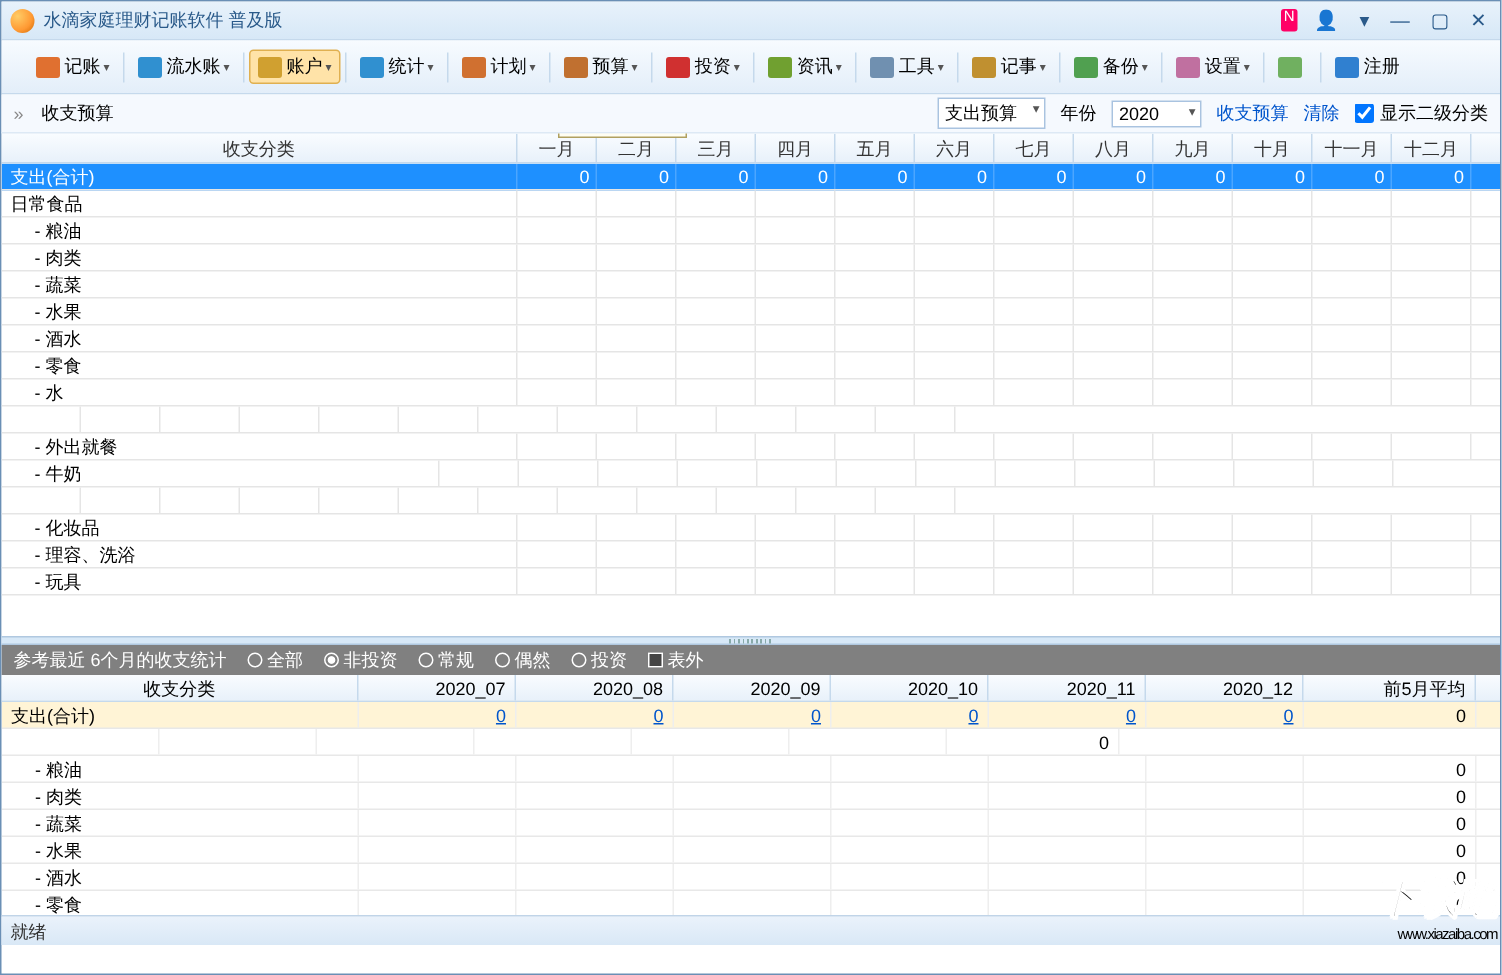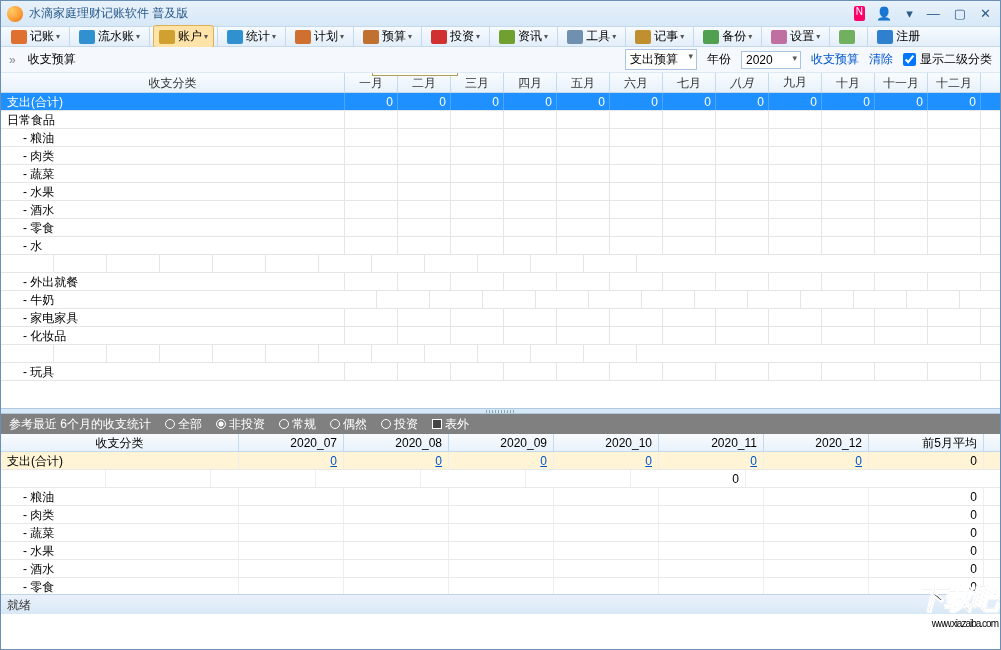--- a/index.html
+++ b/index.html
@@ -4,21 +4,21 @@
 <style>
 * { margin: 0; padding: 0; box-sizing: border-box; }
 body { font-family: "Microsoft YaHei", Tahoma, Arial, sans-serif; font-size: 12px; background: #fff; width: 1001px; height: 650px; overflow: hidden; position: relative; border: 1px solid #6a8fb5; }
 .titlebar { height: 26px; background: linear-gradient(#e8f2fb,#d7e8f7); display: flex; align-items: center; padding: 0 6px; border-bottom: 1px solid #c5d9ec; }
 .titlebar .app-icon { width: 16px; height: 16px; background: radial-gradient(circle at 30% 30%, #ffcc66, #ff9933 60%, #cc6600); border-radius: 50%; margin-right: 6px; }
 .titlebar .title { color: #2a5a8a; font-size: 12px; }
 .titlebar .win-controls { margin-left: auto; display: flex; gap: 8px; color: #2a5a8a; font-size: 13px; }
 .win-controls span { cursor: pointer; padding: 0 3px; }
 .win-controls .badge-new { background:#f06; color:#fff; border-radius:2px; font-size:10px; padding:0 2px;}
 .win-controls .badge-orange{ color:#e67700; font-weight:bold;}
-.toolbar { height: 20px; background: linear-gradient(#f7fbff,#e3eef9); display: flex; align-items: center; padding: 0 4px; border-bottom: 1px solid #c5d9ec; gap: 2px; }
+.toolbar { height: 36px; background: linear-gradient(#f7fbff,#e3eef9); display: flex; align-items: center; padding: 0 17px; border-bottom: 1px solid #c5d9ec; gap: 2px; }
 .tbtn { display: flex; align-items: center; padding: 2px 5px; border: 1px solid transparent; border-radius: 3px; cursor: pointer; white-space: nowrap; }
 .tbtn.active { background: #ffe3a8; border: 1px solid #e0b050; }
 .tbtn .ticon { width: 16px; height: 14px; margin-right: 3px; display:inline-block; }
 .tbtn .caret { margin-left: 2px; font-size: 8px; color: #555; }
 .filterbar { height: 26px; background: #f5f9fe; display: flex; align-items: center; padding: 0 8px; border-bottom: 1px solid #dde9f5; gap: 10px; font-size: 12px; position: relative; z-index: 2; }
 .filterbar .chevrons { color:#888; letter-spacing:-2px; margin-right:4px;}
 .filterbar .spacer { flex: 1; }
 .link { color: #0055cc; cursor: pointer; }
 .dropdown { border: 1px solid #a9c3e0; background: #fff; padding: 1px 18px 1px 4px; position: relative; display:inline-block; min-width:60px;}
 .dropdown::after { content:"▾"; position:absolute; right:3px; top:1px; font-size:9px; color:#555;}
@@ -177,22 +177,22 @@
   <div class="tooltip-box" id="tooltip" style="left:371px; top:-20px;">制定收支预算</div>
   <div class="grid-header" id="main-header">
       <div class="hcell" style="width: 344px;">收支分类</div>
       <div class="hcell" style="width: 53px;">一月</div>
       <div class="hcell" style="width: 53px;">二月</div>
       <div class="hcell" style="width: 53px;">三月</div>
       <div class="hcell" style="width: 53px;">四月</div>
       <div class="hcell" style="width: 53px;">五月</div>
       <div class="hcell" style="width: 53px;">六月</div>
       <div class="hcell" style="width: 53px;">七月</div>
-      <div class="hcell" style="width: 53px; font-style: italic;">八月</div>
-      <div class="hcell" style="width: 53px; font-family: Liberation Mono, monospace;">九月</div>
+      <div class="hcell" style="width: 53px;">八月</div>
+      <div class="hcell" style="width: 53px;">九月</div>
       <div class="hcell" style="width: 53px;">十月</div>
       <div class="hcell" style="width: 53px;">十一月</div>
       <div class="hcell" style="width: 53px;">十二月</div>
     </div>
   <div class="grid-body" id="main-body">
       <div class="grid-row selected">
         <div class="gcell left" style="width: 344px;">支出(合计)</div>
         <div class="gcell" style="width: 53px;">0</div>
         <div class="gcell" style="width: 53px;">0</div>
         <div class="gcell" style="width: 53px;">0</div>
@@ -349,36 +349,35 @@
         <div class="gcell" style="width: 53px;"></div>
         <div class="gcell" style="width: 53px;"></div>
         <div class="gcell" style="width: 53px;"></div>
         <div class="gcell" style="width: 53px;"></div>
         <div class="gcell" style="width: 53px;"></div>
         <div class="gcell" style="width: 53px;"></div>
         <div class="gcell" style="width: 53px;"></div>
         <div class="gcell" style="width: 53px;"></div>
       </div>
       <div class="grid-row">
-        <div class="gcell left indent" style="width: 376px;">- 牛奶</div>
-        <div class="gcell" style="width: 53px;"></div>
-        <div class="gcell" style="width: 53px;"></div>
-        <div class="gcell" style="width: 53px;"></div>
-        <div class="gcell" style="width: 53px;"></div>
-        <div class="gcell" style="width: 53px;"></div>
-        <div class="gcell" style="width: 53px;"></div>
-        <div class="gcell" style="width: 53px;"></div>
-        <div class="gcell" style="width: 53px;"></div>
-        <div class="gcell" style="width: 53px;"></div>
-        <div class="gcell" style="width: 53px;"></div>
-        <div class="gcell" style="width: 53px;"></div>
-        <div class="gcell" style="width: 53px;"></div>
-      </div>
-      <div class="grid-row">
-        <div class="gcell left indent" style="width: 344px;">- 家电家具</div>
+        <div class="gcell left indent" style="width: 292px;">- 牛奶</div>
+        <div class="gcell" style="width: 53px;"></div>
+        <div class="gcell" style="width: 53px;"></div>
+        <div class="gcell" style="width: 53px;"></div>
+        <div class="gcell" style="width: 53px;"></div>
+        <div class="gcell" style="width: 53px;"></div>
+        <div class="gcell" style="width: 53px;"></div>
+        <div class="gcell" style="width: 53px;"></div>
+        <div class="gcell" style="width: 53px;"></div>
+        <div class="gcell" style="width: 53px;"></div>
+        <div class="gcell" style="width: 53px;"></div>
+        <div class="gcell" style="width: 53px;"></div>
+        <div class="gcell" style="width: 53px;"></div>
+      </div>
+      <div class="grid-row">
         <div class="gcell" style="width: 53px;"></div>
         <div class="gcell" style="width: 53px;"></div>
         <div class="gcell" style="width: 53px;"></div>
         <div class="gcell" style="width: 53px;"></div>
         <div class="gcell" style="width: 53px;"></div>
         <div class="gcell" style="width: 53px;"></div>
         <div class="gcell" style="width: 53px;"></div>
         <div class="gcell" style="width: 53px;"></div>
         <div class="gcell" style="width: 53px;"></div>
         <div class="gcell" style="width: 53px;"></div>
@@ -394,20 +393,21 @@
         <div class="gcell" style="width: 53px;"></div>
         <div class="gcell" style="width: 53px;"></div>
         <div class="gcell" style="width: 53px;"></div>
         <div class="gcell" style="width: 53px;"></div>
         <div class="gcell" style="width: 53px;"></div>
         <div class="gcell" style="width: 53px;"></div>
         <div class="gcell" style="width: 53px;"></div>
         <div class="gcell" style="width: 53px;"></div>
       </div>
       <div class="grid-row">
+        <div class="gcell left indent" style="width: 344px;">- 理容、洗浴</div>
         <div class="gcell" style="width: 53px;"></div>
         <div class="gcell" style="width: 53px;"></div>
         <div class="gcell" style="width: 53px;"></div>
         <div class="gcell" style="width: 53px;"></div>
         <div class="gcell" style="width: 53px;"></div>
         <div class="gcell" style="width: 53px;"></div>
         <div class="gcell" style="width: 53px;"></div>
         <div class="gcell" style="width: 53px;"></div>
         <div class="gcell" style="width: 53px;"></div>
         <div class="gcell" style="width: 53px;"></div>

